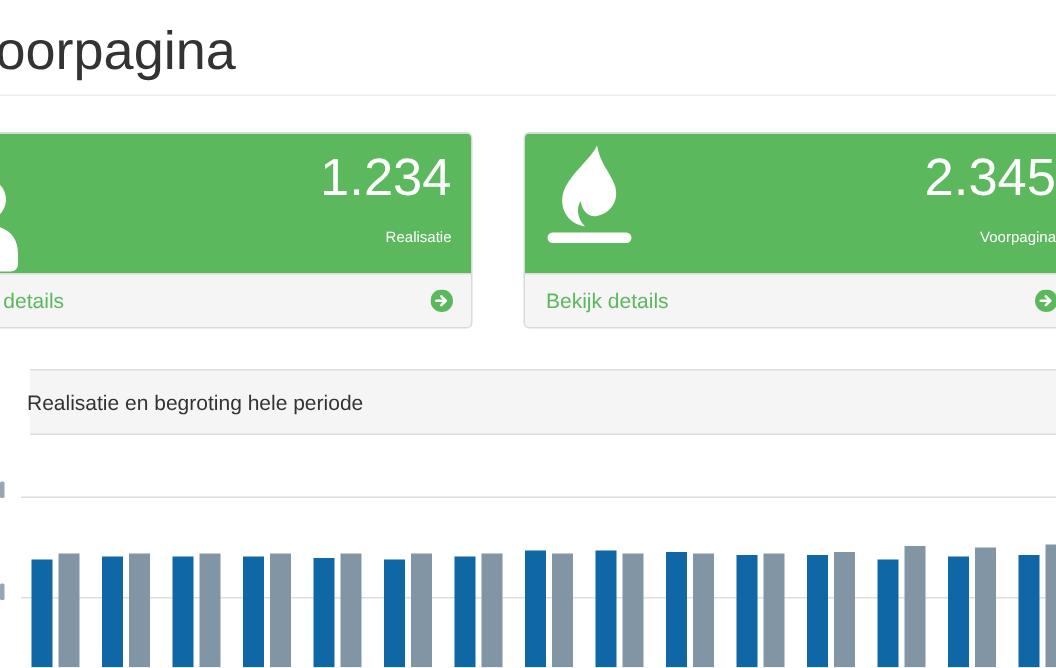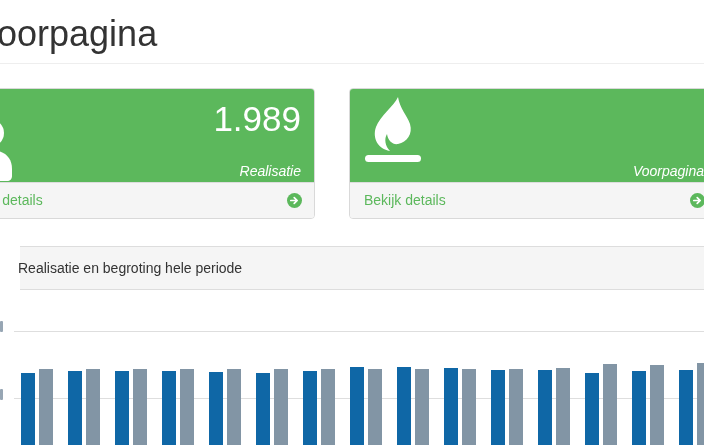--- a/index.html
+++ b/index.html
@@ -20,21 +20,21 @@
   .card-2{left:349px;}
   .card-top{position:absolute;left:0;top:0;right:0;height:94px;background:#5cb85c;}
   .card-icon{position:absolute;color:#fff;}
   .icon-user{left:14px;top:26px;width:58px;height:68px;}
   .icon-flame{left:14px;top:7px;width:58px;height:68px;}
   .card-value{
     position:absolute;right:13px;top:9px;font-size:35px;line-height:42px;color:#ffffff;
     white-space:nowrap;
   }
   .card-label{
-    position:absolute;right:13px;top:74px;font-size:14px;color:#ffffff;white-space:nowrap;font-style:italic;
+    position:absolute;right:13px;top:64px;font-size:10px;color:#ffffff;white-space:nowrap;
   }
   .card-footer{
     position:absolute;left:0;right:0;bottom:0;height:36px;background:#f5f5f5;
     border-top:1px solid #dddddd;box-sizing:border-box;
   }
   .footer-link{
     position:absolute;left:14px;top:0;height:35px;line-height:35px;font-size:14px;
     color:#5cb85c;text-decoration:none;white-space:nowrap;
   }
   .arrow-icon{position:absolute;right:12px;top:10px;width:15px;height:15px;}
@@ -63,21 +63,21 @@
   <div class="title-divider"></div>
 
   <div class="kpi-card card-1">
     <div class="card-top">
       <span class="card-icon icon-user">
         <svg width="58" height="68" viewBox="0 0 58 68">
           <circle cx="29" cy="18" r="14" fill="#ffffff"></circle>
           <path d="M29 35 C15 35, 7 42, 7 54 L7 61 C7 64 9 66 12 66 L46 66 C49 66 51 64 51 61 L51 54 C51 42 43 35 29 35 Z" fill="#ffffff"></path>
         </svg>
       </span>
-      <div class="card-value">1.989</div>
+      <div class="card-value">1.234</div>
       <div class="card-label">Realisatie</div>
     </div>
     <div class="card-footer">
       <a href="#" class="footer-link">Bekijk details</a>
       <span class="arrow-icon">
         <svg width="15" height="15" viewBox="0 0 15 15">
           <circle cx="7.5" cy="7.5" r="7.5" fill="#5cb85c"></circle>
           <path d="M3.8 7.5 H10 M7.2 4.6 L10.2 7.5 L7.2 10.4" stroke="#ffffff" stroke-width="1.7" fill="none" stroke-linecap="round" stroke-linejoin="round"></path>
         </svg>
       </span>
@@ -85,20 +85,21 @@
   </div>
 
   <div class="kpi-card card-2">
     <div class="card-top">
       <span class="card-icon icon-flame">
         <svg width="58" height="68" viewBox="0 0 58 68">
           <path d="M34 1 C30 10, 16 20, 12 31 C8 42, 14 53, 26 55 C21 50, 20 43, 23 38 C24 45, 29 49, 34 48 C43 46, 49 38, 46 28 C43 19, 36 13, 34 1 Z" fill="#ffffff"></path>
           <rect x="1" y="59" width="56" height="7" rx="3.5" fill="#ffffff"></rect>
         </svg>
       </span>
+      <div class="card-value">2.345</div>
       <div class="card-label">Voorpagina</div>
     </div>
     <div class="card-footer">
       <a href="#" class="footer-link">Bekijk details</a>
       <span class="arrow-icon">
         <svg width="15" height="15" viewBox="0 0 15 15">
           <circle cx="7.5" cy="7.5" r="7.5" fill="#5cb85c"></circle>
           <path d="M3.8 7.5 H10 M7.2 4.6 L10.2 7.5 L7.2 10.4" stroke="#ffffff" stroke-width="1.7" fill="none" stroke-linecap="round" stroke-linejoin="round"></path>
         </svg>
       </span>

